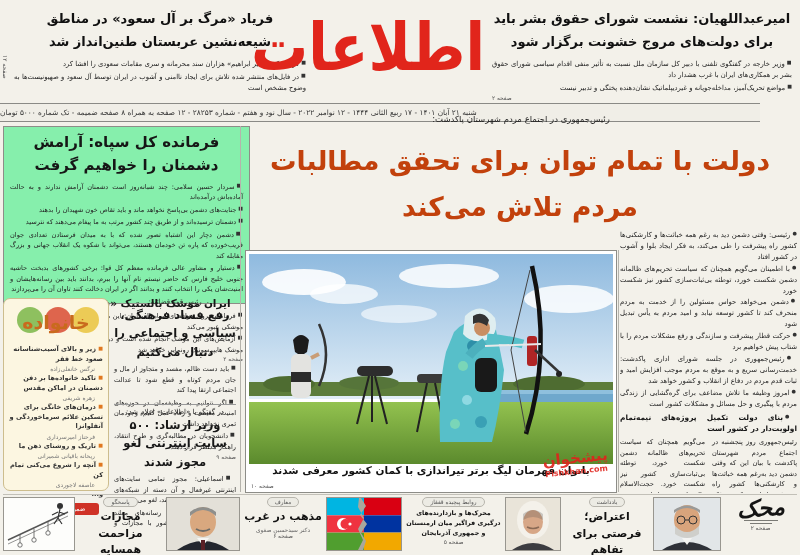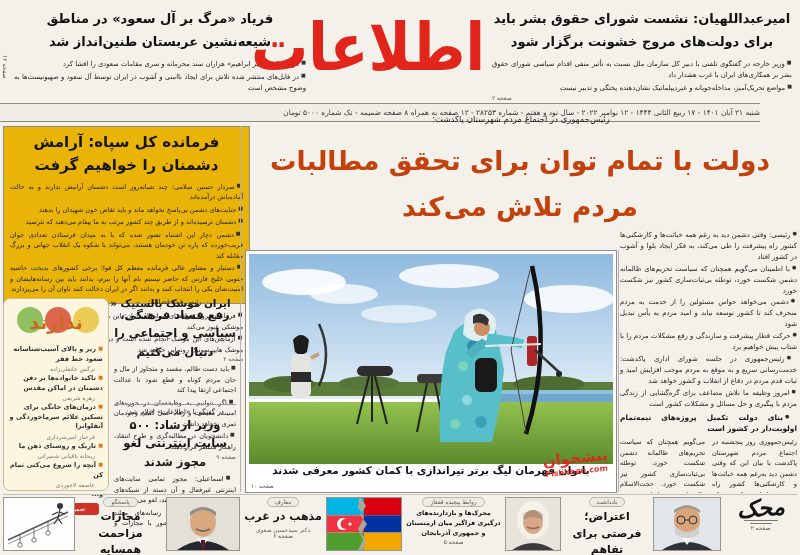--- a/index.html
+++ b/index.html
@@ -18,25 +18,25 @@
   .bullet-sq{color:#333;font-size:5px;vertical-align:2px;margin-left:2px;}
   #logo{
     color:#e1251b;font-weight:bold;font-size:57px;letter-spacing:-2px;
     font-family:"DejaVu Sans",sans-serif;transform:scaleY(1.15);
     text-align:center;line-height:90px;white-space:nowrap;
   }
   #vert-pageref{writing-mode:vertical-rl;font-size:6px;color:#555;}
   #dateline{
     left:0;top:103px;width:760px;height:17px;
     border-top:1px solid #8a8a86;border-bottom:1px solid #8a8a86;
-    font-size:7.4px;color:#333;text-align:right;line-height:17px;
+    font-size:7.4px;color:#333;text-align:left;line-height:17px;
     background:#f0eee7;
   }
   
-  .boxed{border:1px solid #8d8d88;background:#eab308;}
+  .boxed{border:1px solid #8d8d88;background:#86efac;}
   .kicker{font-size:7px;color:#222;text-align:center;}
   .tiny{font-size:6.6px;line-height:1.6;text-align:justify;color:#222;}
   .tiny div{margin-bottom:1px;}
   .pageref{font-size:5.8px;color:#555;}
   
   #sepah-box{left:3px;top:126px;width:233px;height:168px;padding:4px 6px;}
   #sepah-box .hl{font-weight:bold;font-size:15px;line-height:1.55;text-align:center;}
   #missile-hl{font-weight:bold;font-size:10.5px;text-align:center;margin:2px 0 1px;}
   #khanevadeh{
     left:3px;top:298px;width:106px;height:193px;
@@ -139,21 +139,21 @@
     <div><span class="bullet-sq">■</span><span>آزمایش‌های این موشک انجام شده است و در آینده و در یک فرصت مناسب این موشک هایپرسونیک رونمایی خواهد شد</span></div>
   </div>
   <div class="pageref">صفحه ۲</div>
 </div>
 
 <div class="abs" id="khanevadeh">
   <div id="kh-logo">
     <span class="c" style="left:8px;background:#7ab648;"></span>
     <span class="c" style="left:36px;background:#d84b33;"></span>
     <span class="c" style="left:64px;background:#e9c33d;"></span>
-    <span id="kh-word">ندارند</span>
+    <span id="kh-word">خانواده</span>
   </div>
   <div class="kh-item"><span class="mark">■</span> <span>زیر و بالای آسیب‌شناسانه صعود خط فقر</span></div>
   <div class="kh-author">نرگس خانعلی‌زاده</div>
   <div class="kh-item"><span class="mark">■</span> <span>تاکید خانواده‌ها بر دفن دشمنان در اماکن مقدس</span></div>
   <div class="kh-author">زهره شریفی</div>
   <div class="kh-item"><span class="mark">■</span> <span>درمان‌های خانگی برای تسکین علائم سرماخوردگی و آنفلوانزا</span></div>
   <div class="kh-author">فرحناز امیرسرداری</div>
   <div class="kh-item"><span class="mark">■</span> <span>تاریک و روشنای ذهن ما</span></div>
   <div class="kh-author">ریحانه باقیانی شمیرانی</div>
   <div class="kh-item"><span class="mark">■</span> <span>آنچه را شروع می‌کنی تمام کن</span></div>

